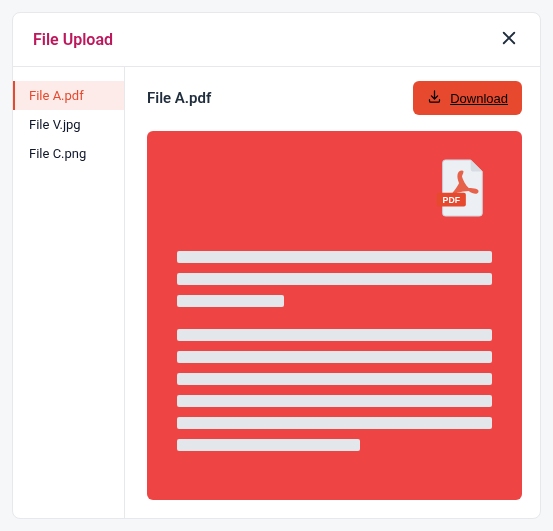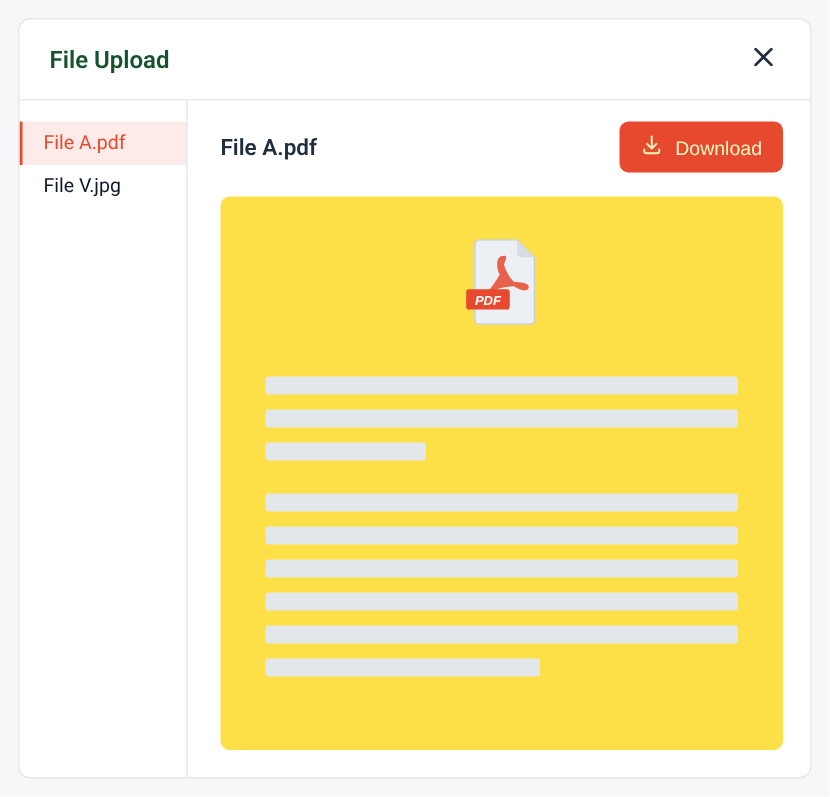--- a/index.html
+++ b/index.html
@@ -23,21 +23,21 @@
   .modal-header {
     display: flex;
     align-items: center;
     justify-content: space-between;
     padding: 14px 20px 14px 20px;
     border-bottom: 1px solid #e6e8eb;
   }
   .modal-title {
     font-size: 16px;
     font-weight: 600;
-    color: #14532d;
+    color: #be185d;
   }
   .close-btn {
     background: none;
     border: none;
     cursor: pointer;
     padding: 2px;
     color: #1f2d3d;
     display: flex;
     align-items: center;
   }
@@ -79,38 +79,38 @@
   .file-name {
     font-size: 15px;
     font-weight: 600;
     color: #1f2d3d;
   }
   .download-btn {
     display: inline-flex;
     align-items: center;
     gap: 8px;
     background: #e6492d;
-    color: #fef9c3;
+    color: #000000;
     border: none;
     border-radius: 6px;
     padding: 8px 14px;
     font-size: 13px;
     font-weight: 500;
     cursor: pointer;
+    text-decoration: underline;
   }
   .preview {
     flex: 1;
-    background: #fde047;
+    background: #ef4444;
     border-radius: 6px;
     padding: 26px 30px 30px 30px;
     display: flex;
     flex-direction: column;
-    align-items: center;
+    align-items: flex-end;
     overflow: hidden;
-    font-style: italic;
   }
   .pdf-icon-wrap {
     margin-bottom: 28px;
   }
   .placeholder-block {
     width: 100%;
   }
   .ph-line {
     background: #e3e7ec;
     height: 12px;
@@ -139,20 +139,23 @@
   </div>
 
   <div class="modal-body">
 
     <div class="sidebar">
       <div class="file-item active">
         <span>File A.pdf</span>
       </div>
       <div class="file-item">
         <span>File V.jpg</span>
+      </div>
+      <div class="file-item">
+        <span>File C.png</span>
       </div>
     </div>
 
     <div class="main">
       <div class="main-header">
         <div class="file-name">File A.pdf</div>
         <button class="download-btn">
           <span>
             <svg width="15" height="15" viewBox="0 0 24 24" fill="none" stroke="currentColor" stroke-width="2" stroke-linecap="round" stroke-linejoin="round">
               <path d="M12 3v12"></path>

